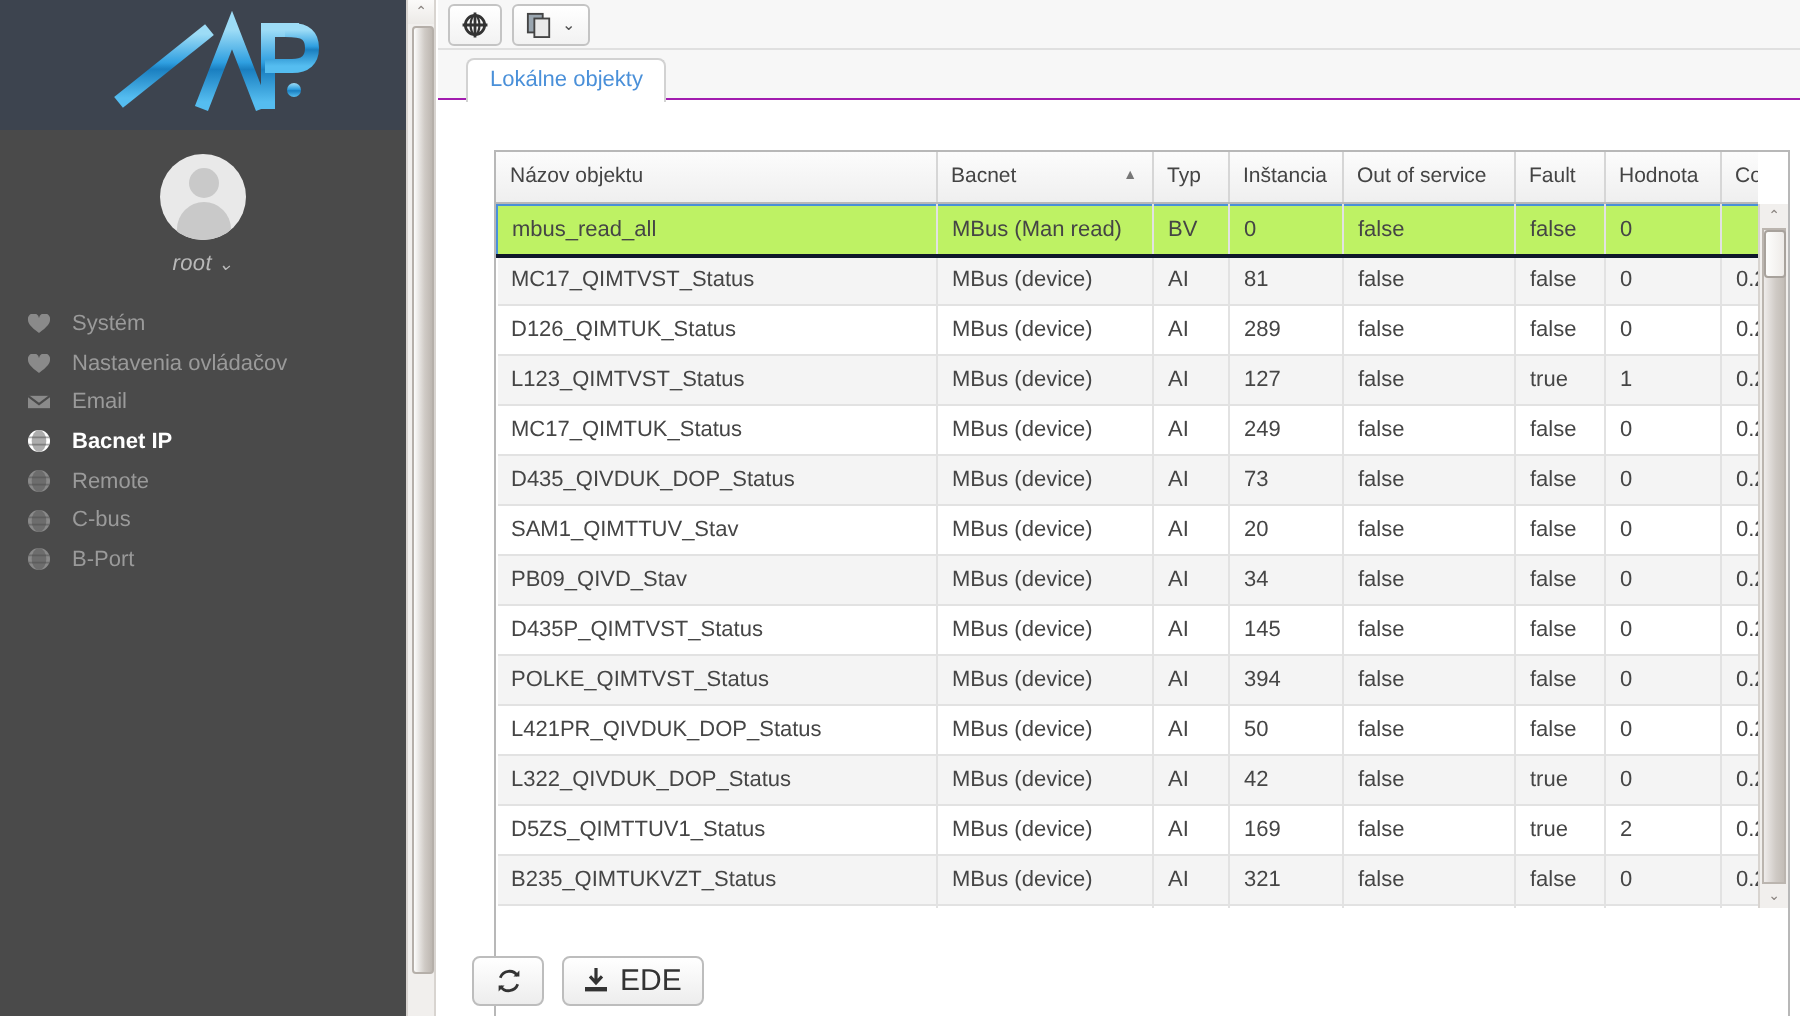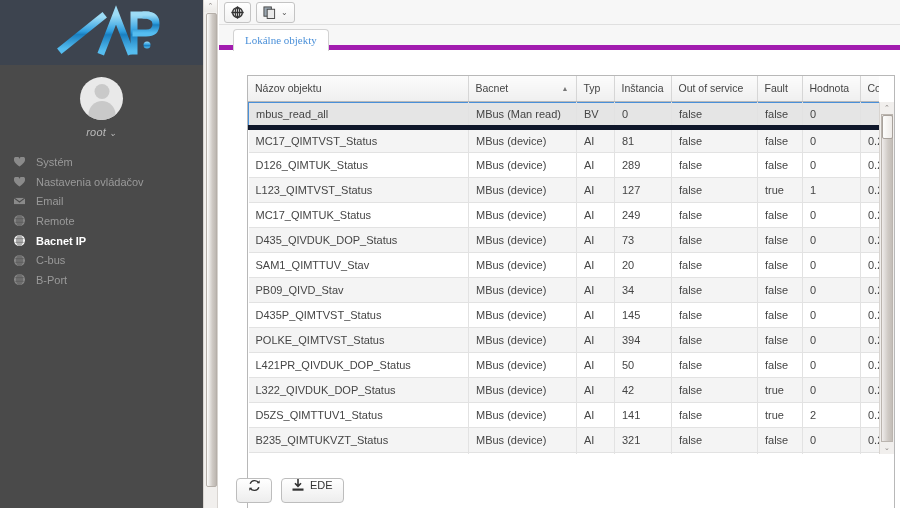--- a/index.html
+++ b/index.html
@@ -130,24 +130,23 @@
     margin-right: 5px;
     color: #333;
   }
   .tb-btn svg { display: block; }
   .tb-caret { margin-left: 5px; font-size: 8px; color: #555; }
 
   
   #tabstrip {
     height: 25px;
     background: #f7f7f7;
-    border-bottom: 5px solid #a21caf;
+    border-bottom: 1px solid #a21caf;
     position: relative;
     padding-left: 1px;
-    font-family: Liberation Serif, serif;
   }
   #tabstrip .tab {
     position: absolute; left: 14px; top: 4px;
     height: 22px;
     padding: 0 11px;
     line-height: 21px;
     background: #ffffff;
     border: 1px solid #d2d2d2;
     border-bottom: none;
     border-radius: 4px 4px 0 0;
@@ -197,23 +196,23 @@
     padding: 0 7px;
     color: #454545;
     white-space: nowrap;
     overflow: hidden;
     text-overflow: ellipsis;
   }
   table.grid td:last-child { border-right: none; }
   tr.odd td { background: #ffffff; margin-top: 29px; }
   tr.even td { background: #f4f4f4; }
   tr.selected td {
-    background: #e5e5e5;
+    background: #bef264;
     border-top: 1px solid #4a90d9;
-    border-bottom: 5px solid #0f172a;
+    border-bottom: 2px solid #0f172a;
   }
   tr.selected td:first-child { border-left: 1px solid #4a90d9; }
   tr.selected td:last-child { border-right: 1px solid #4a90d9; }
 
   #grid-body-wrap {
     position: absolute; left: 0; top: 26px;
     width: 631px; height: 352px;
     overflow: hidden;
   }
   #grid-head-wrap {
@@ -281,23 +280,23 @@
     position: absolute; left: 17px; top: 478px;
     display: flex; align-items: center;
   }
   .act-btn {
     height: 25px;
     min-width: 36px;
     padding: 0 10px;
     background: linear-gradient(#ffffff,#ededed);
     border: 1px solid #bdbdbd;
     border-radius: 4px;
-    display: inline-flex; justify-content: center;
+    display: inline-flex; align-items: center; justify-content: center;
     gap: 6px;
-    font-size: 11px; color: #333;
+    font-size: 15px; color: #333;
     cursor: pointer;
     margin-right: 9px;
   }
   .act-btn svg { display: block; }
 </style>
 </head>
 <body>
 
 <div id="app">
 
@@ -363,40 +362,40 @@
         <span class="nav-icon">
           <svg width="11" height="8" viewBox="0 0 16 11">
               <path d="M0 0h16v11H0z" opacity=".0"></path>
               <path d="M0 1h16v9H0z"></path>
               <path d="M0 1l8 6 8-6" stroke="#4a4a4a" stroke-width="1.6" fill="none"></path>
             </svg>
         </span>
         <span class="nav-label">Email</span>
       </div>
 
+      <div class="nav-item active">
+        <span class="nav-icon">
+          <svg width="11" height="11" viewBox="0 0 12 12">
+              <circle cx="6" cy="6" r="6"></circle>
+              <path d="M6 0 A4 6 0 0 0 6 12 A4 6 0 0 0 6 0Z" fill="#4a4a4a" opacity=".45"></path>
+              <path d="M0.4 4h11.2M0.4 8h11.2" stroke="#4a4a4a" stroke-width="1" opacity=".45"></path>
+            </svg>
+        </span>
+        <span class="nav-label">Bacnet IP</span>
+      </div>
+
       <div class="nav-item">
         <span class="nav-icon">
           <svg width="11" height="11" viewBox="0 0 12 12">
               <circle cx="6" cy="6" r="6"></circle>
               <path d="M6 0 A4 6 0 0 0 6 12 A4 6 0 0 0 6 0Z" fill="#4a4a4a" opacity=".45"></path>
               <path d="M0.4 4h11.2M0.4 8h11.2" stroke="#4a4a4a" stroke-width="1" opacity=".45"></path>
             </svg>
         </span>
         <span class="nav-label">Remote</span>
-      </div>
-
-      <div class="nav-item active">
-        <span class="nav-icon">
-          <svg width="11" height="11" viewBox="0 0 12 12">
-              <circle cx="6" cy="6" r="6"></circle>
-              <path d="M6 0 A4 6 0 0 0 6 12 A4 6 0 0 0 6 0Z" fill="#4a4a4a" opacity=".45"></path>
-              <path d="M0.4 4h11.2M0.4 8h11.2" stroke="#4a4a4a" stroke-width="1" opacity=".45"></path>
-            </svg>
-        </span>
-        <span class="nav-label">Bacnet IP</span>
       </div>
 
       <div class="nav-item">
         <span class="nav-icon">
           <svg width="11" height="11" viewBox="0 0 12 12">
               <circle cx="6" cy="6" r="6"></circle>
               <path d="M6 0 A4 6 0 0 0 6 12 A4 6 0 0 0 6 0Z" fill="#4a4a4a" opacity=".45"></path>
               <path d="M0.4 4h11.2M0.4 8h11.2" stroke="#4a4a4a" stroke-width="1" opacity=".45"></path>
             </svg>
         </span>
@@ -611,21 +610,21 @@
                 <td>42</td>
                 <td>false</td>
                 <td>true</td>
                 <td>0</td>
                 <td>0.2</td>
               </tr>
               <tr class="odd">
                 <td>D5ZS_QIMTTUV1_Status</td>
                 <td>MBus (device)</td>
                 <td>AI</td>
-                <td>141</td>
+                <td>169</td>
                 <td>false</td>
                 <td>true</td>
                 <td>2</td>
                 <td>0.2</td>
               </tr>
               <tr class="even">
                 <td>B235_QIMTUKVZT_Status</td>
                 <td>MBus (device)</td>
                 <td>AI</td>
                 <td>321</td>

